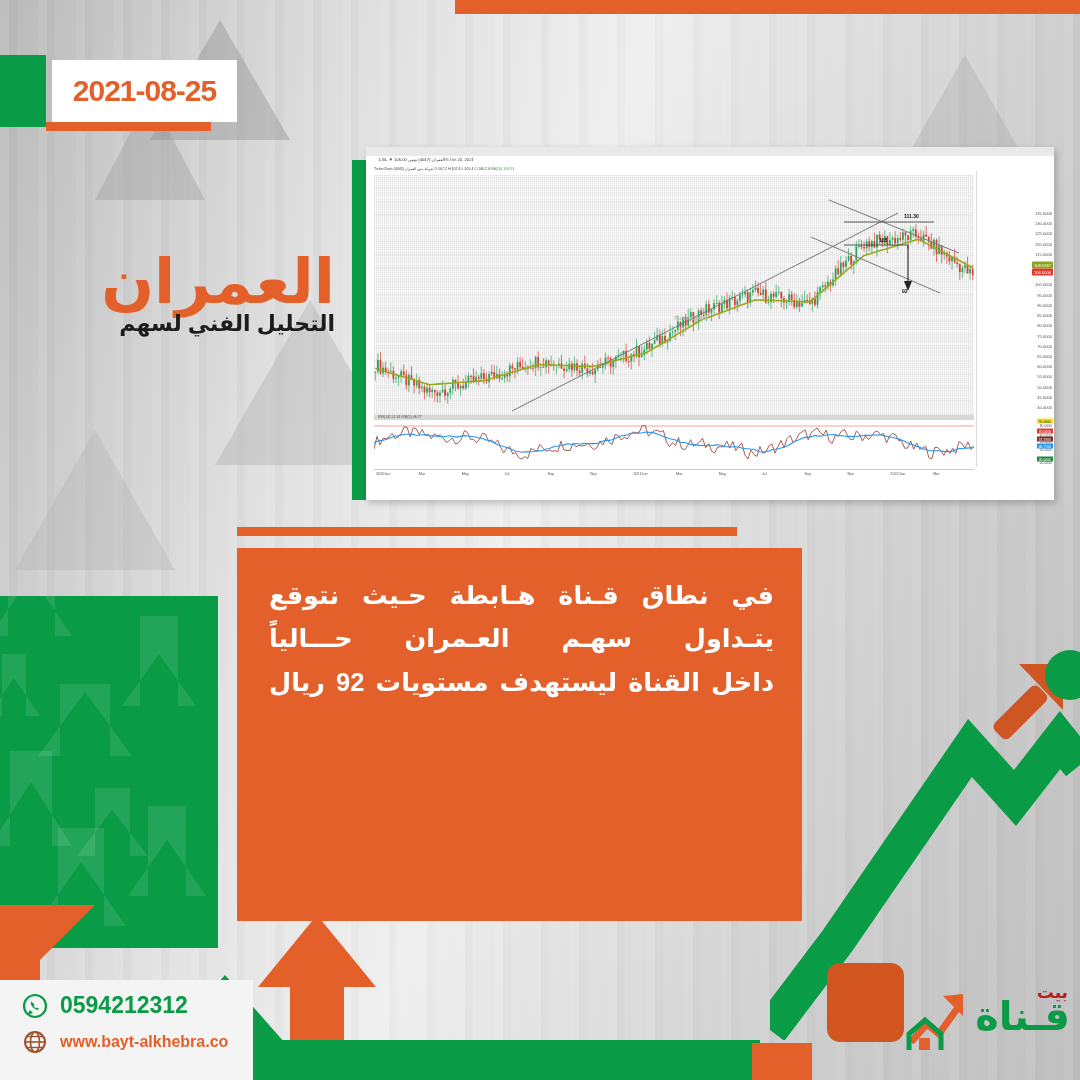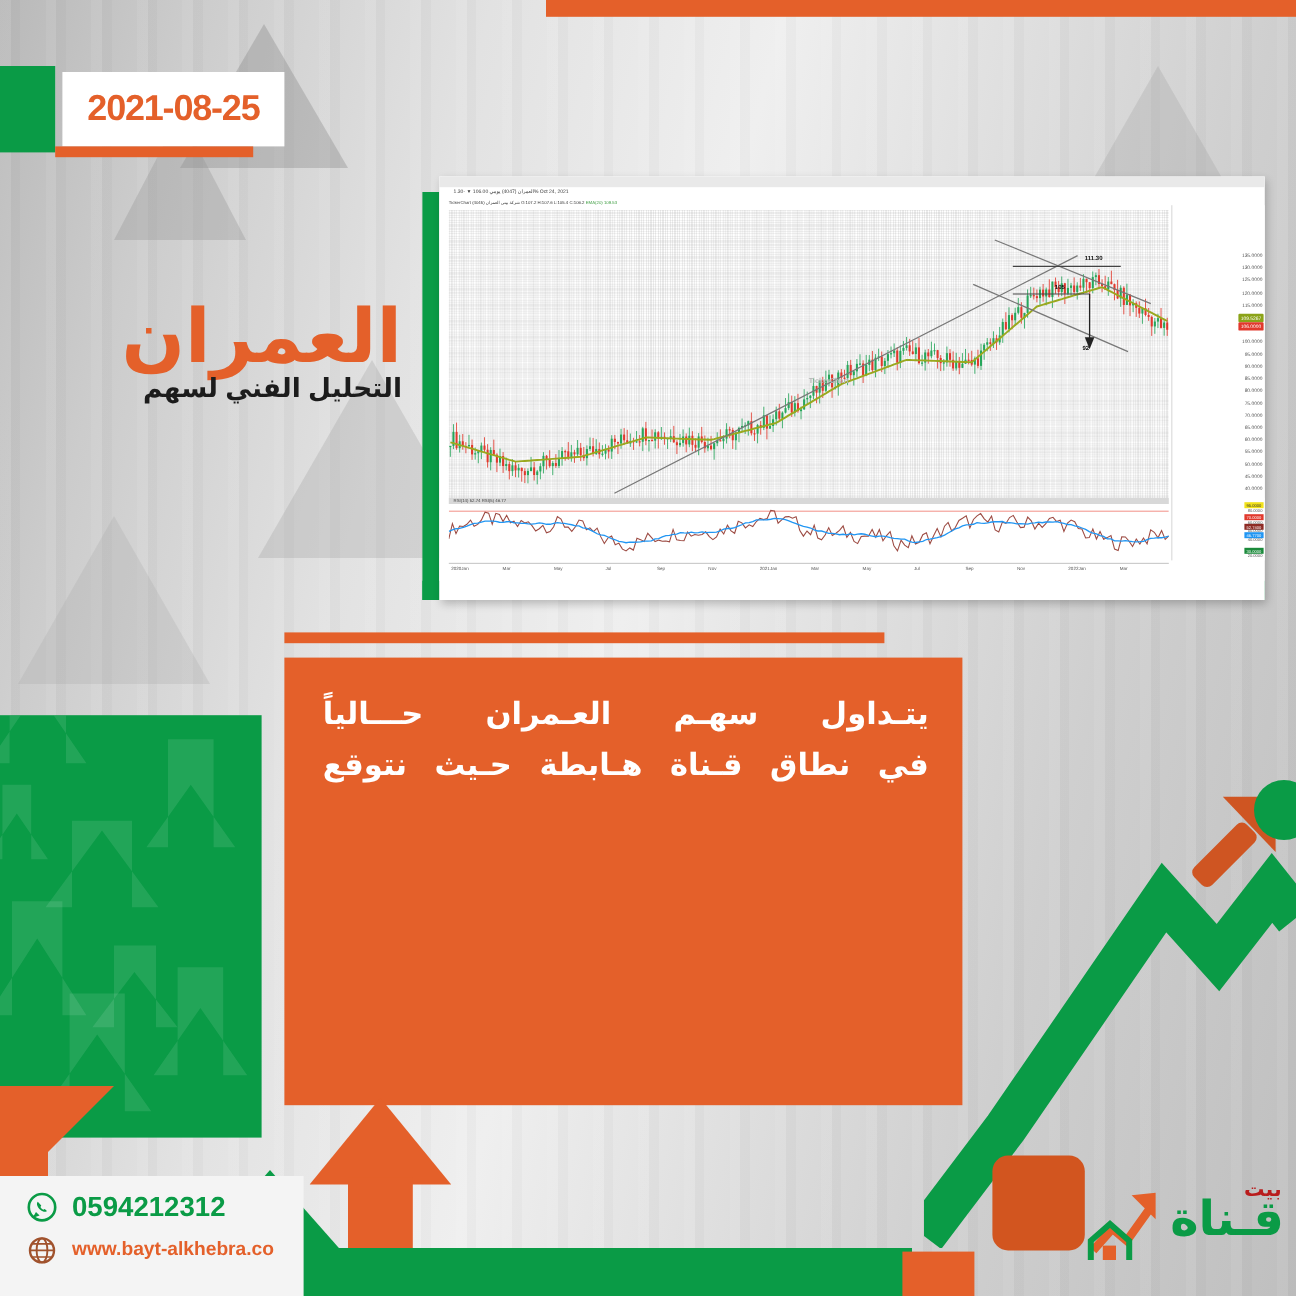--- a/index.html
+++ b/index.html
@@ -729,22 +729,23 @@
       <div class="ta-tick" style="left: 430.571px;">Sep</div>
       <div class="ta-tick" style="left: 473.429px;">Nov</div>
       <div class="ta-tick" style="left: 516.286px;">2022Jan</div>
       <div class="ta-tick" style="left: 559.143px;">Mar</div>
     </div>
 </div>
 
 <div id="body-divider"></div>
 <div id="body-box">
   <div id="body-text">
+      <p>في نطاق قـناة هـابطة حـيث نتوقع</p>
       <p>يتـداول سهـم العـمران حـــالياً</p>
-      <p>في نطاق قـناة هـابطة حـيث نتوقع</p>
+      <p>داخل القناة ليستهدف مستويات 92 ريال</p>
     </div>
 </div>
 
 <div id="green-panel">
   <svg width="218" height="352" viewBox="0 0 218 352">
     <g fill="rgba(255,255,255,0.10)">
       <path d="M8 0 L55 0 L55 40 L72 40 L31 -20 L-10 40 L8 40 Z"></path>
       <path d="M2 58 L26 58 L26 120 L40 120 L14 82 L-12 120 L2 120 Z"></path>
       <path d="M60 88 L110 88 L110 160 L132 160 L85 96 L38 160 L60 160 Z"></path>
       <path d="M10 155 L52 155 L52 250 L72 250 L31 186 L-10 250 L10 250 Z"></path>

